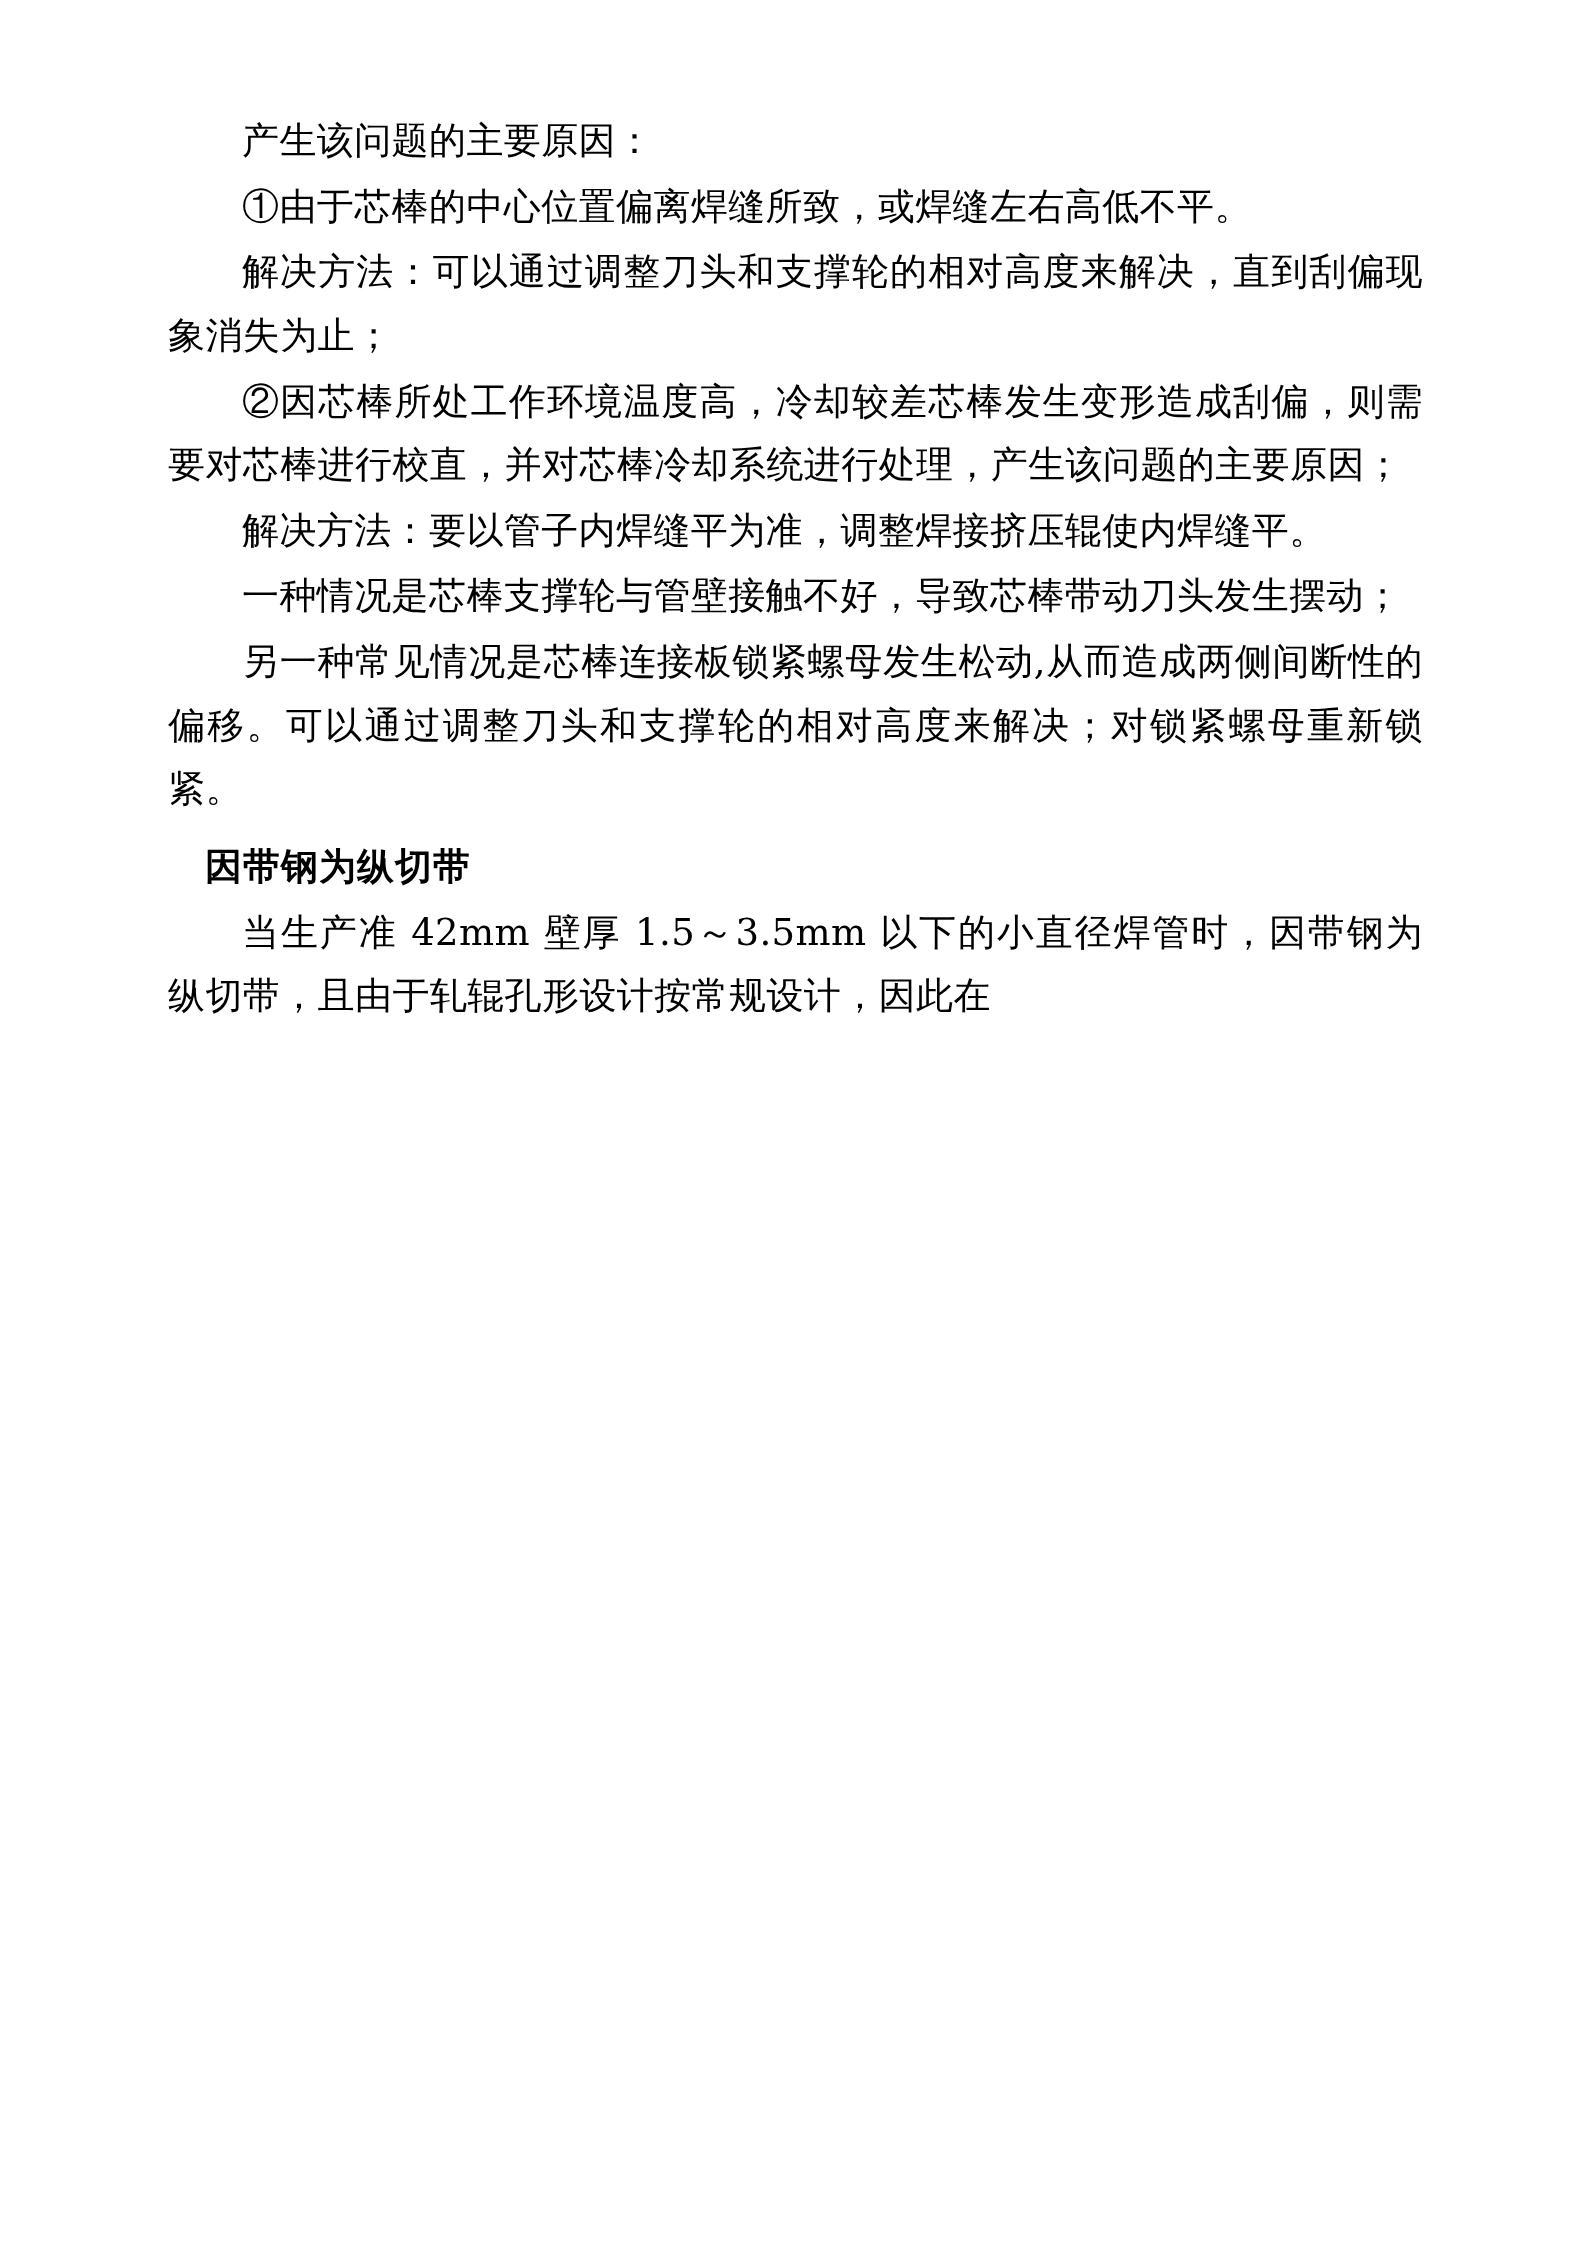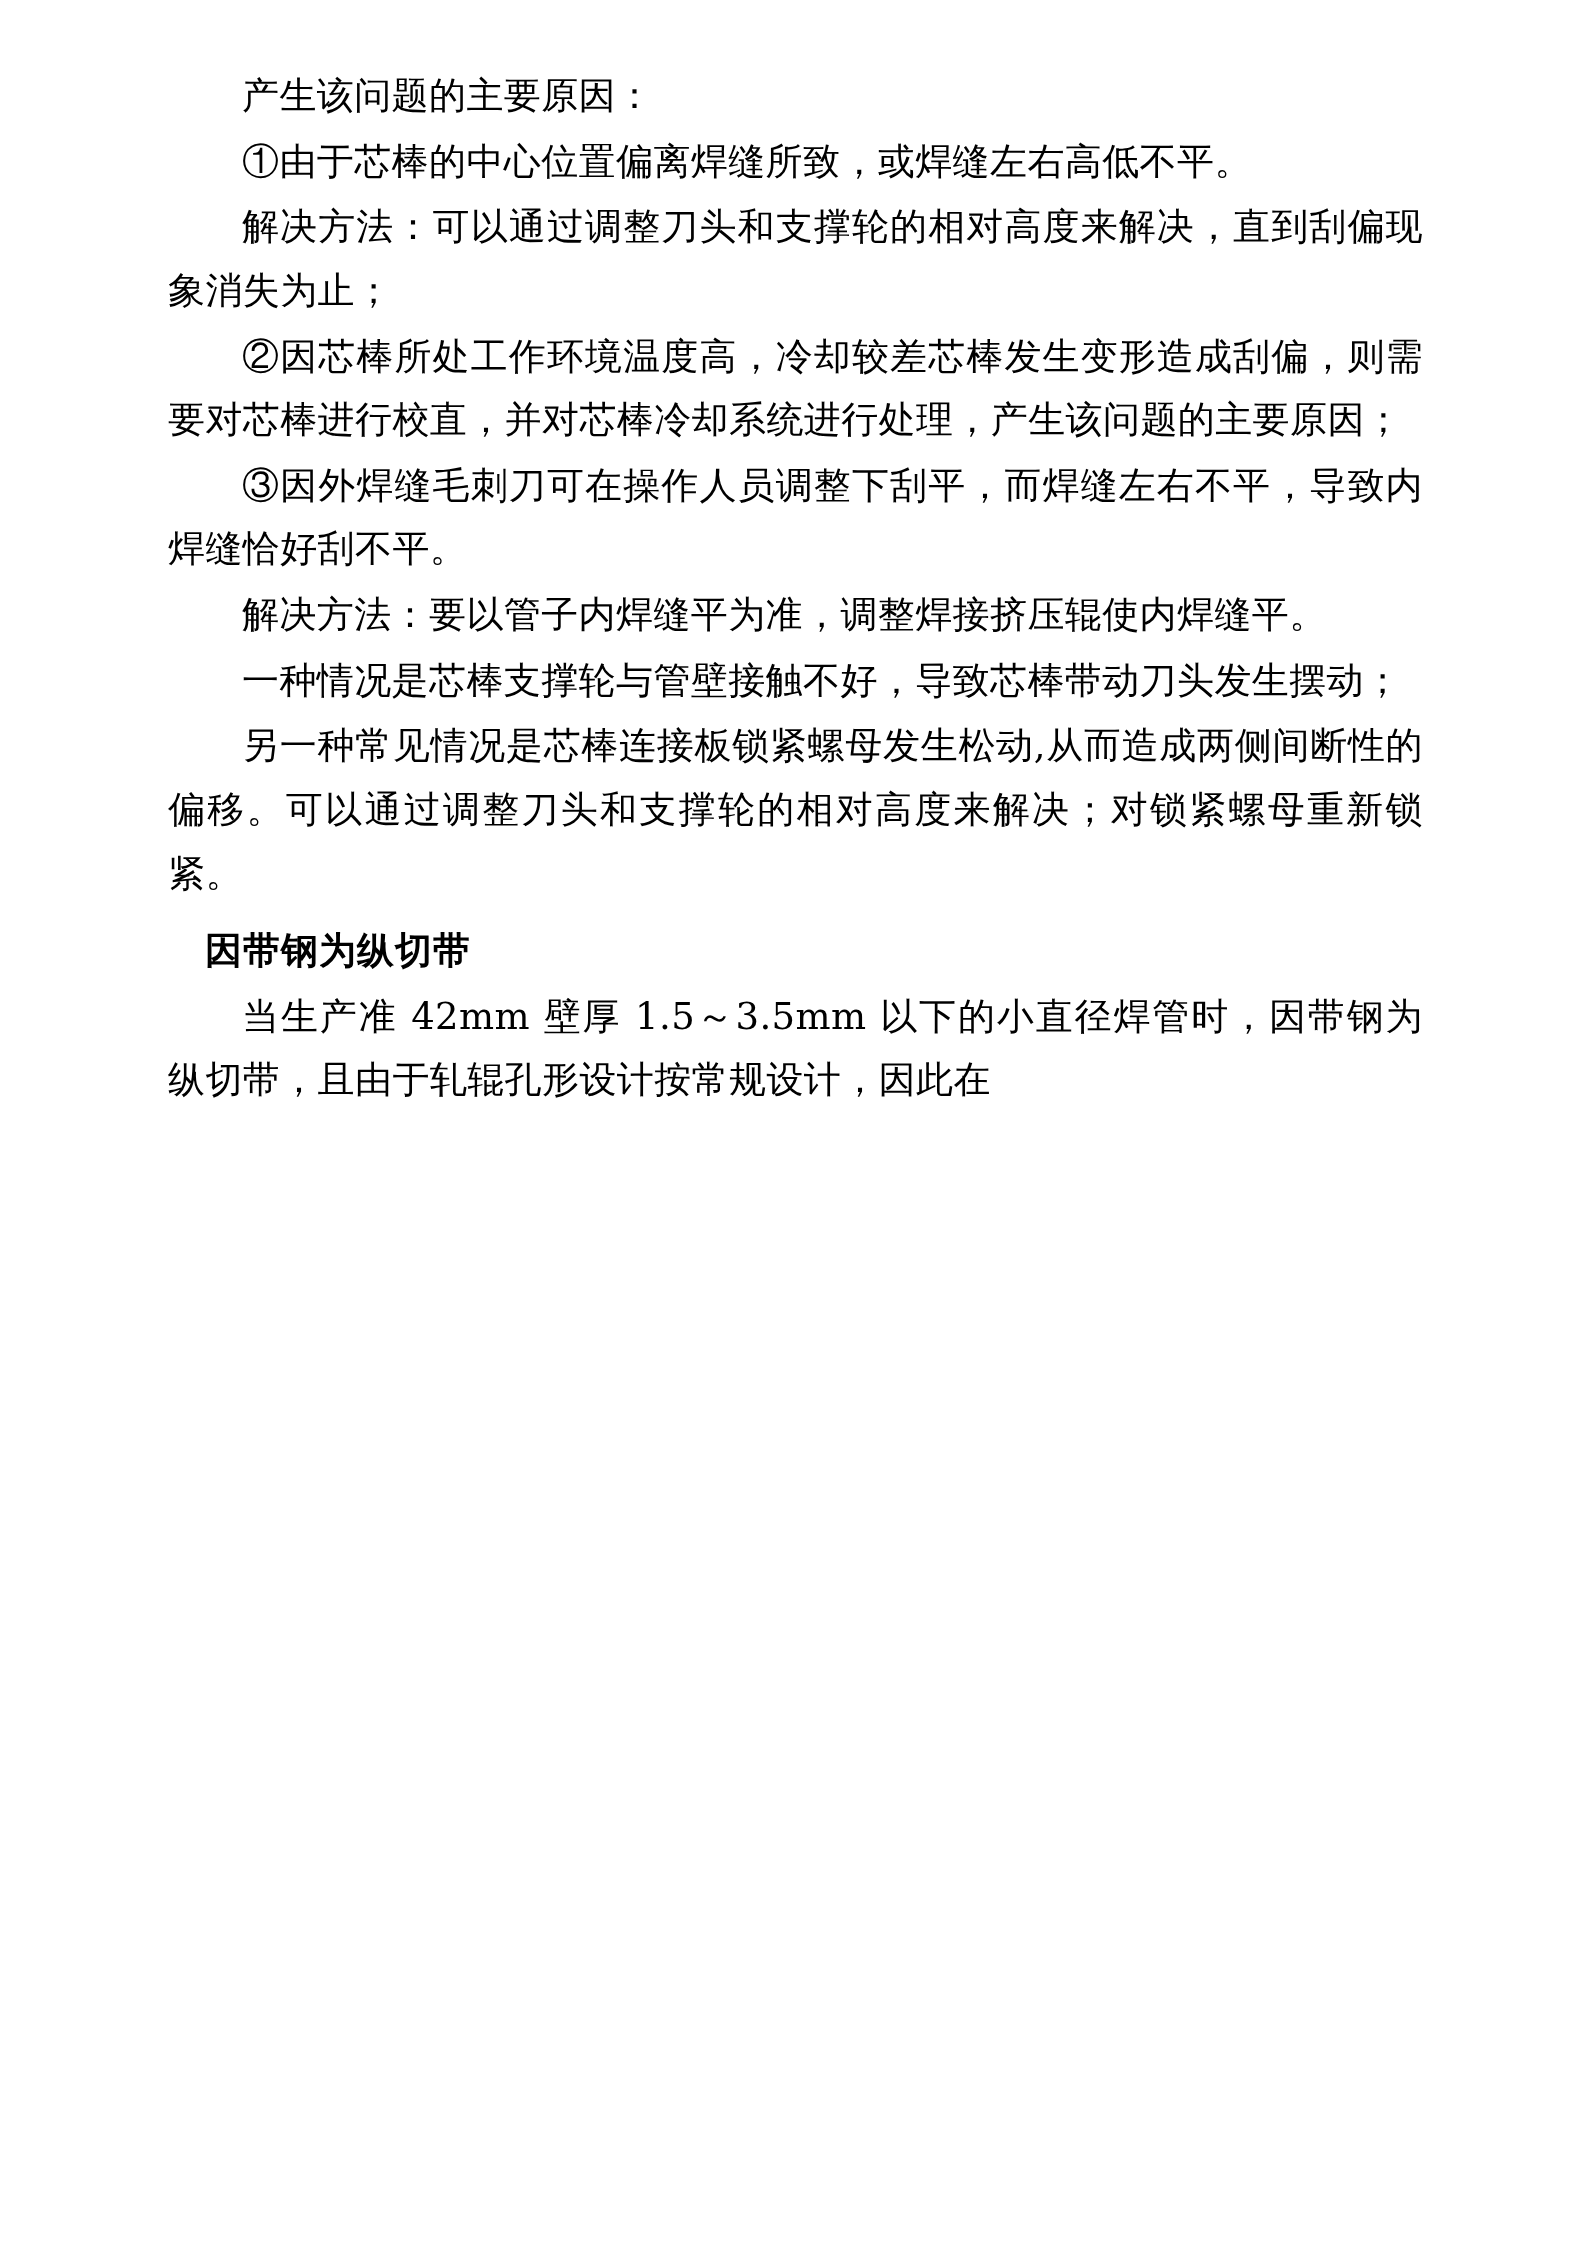--- a/index.html
+++ b/index.html
@@ -6,21 +6,21 @@
     margin: 0;
     padding: 0;
     background: #ffffff;
   }
   .page {
     position: relative;
     width: 1583px;
     height: 2245px;
     background: #ffffff;
     box-sizing: border-box;
-    padding: 64px 160px 0 168px;
+    padding: 109px 160px 0 168px;
     font-family: "DejaVu Serif", "Liberation Serif", serif;
     color: #000000;
   }
   .doc-body {
     font-size: 37px;
     line-height: 1.72;
     text-align: justify;
     text-justify: inter-ideograph;
     letter-spacing: 0.4px;
   }
@@ -40,21 +40,20 @@
 </head>
 <body>
 
 <div class="page">
   <div class="doc-body">
 
     <p class="para">产生该问题的主要原因：</p>
     <p class="para">①由于芯棒的中心位置偏离焊缝所致，或焊缝左右高低不平。</p>
     <p class="para">解决方法：可以通过调整刀头和支撑轮的相对高度来解决，直到刮偏现象消失为止；</p>
     <p class="para">②因芯棒所处工作环境温度高，冷却较差芯棒发生变形造成刮偏，则需要对芯棒进行校直，并对芯棒冷却系统进行处理，产生该问题的主要原因；</p>
-    <p class="para">③因外焊缝毛刺刀可在操作人员调整下刮平，而焊缝左右不平，导致内焊缝恰好刮不平。</p>
     <p class="para">解决方法：要以管子内焊缝平为准，调整焊接挤压辊使内焊缝平。</p>
     <p class="para">一种情况是芯棒支撑轮与管壁接触不好，导致芯棒带动刀头发生摆动；</p>
     <p class="para">另一种常见情况是芯棒连接板锁紧螺母发生松动,从而造成两侧间断性的偏移。可以通过调整刀头和支撑轮的相对高度来解决；对锁紧螺母重新锁紧。</p>
     <p class="heading">因带钢为纵切带</p>
     <p class="para">当生产准 42mm 壁厚 1.5～3.5mm 以下的小直径焊管时，因带钢为纵切带，且由于轧辊孔形设计按常规设计，因此在</p>
 
   </div>
 </div>
 
 </body></html>

